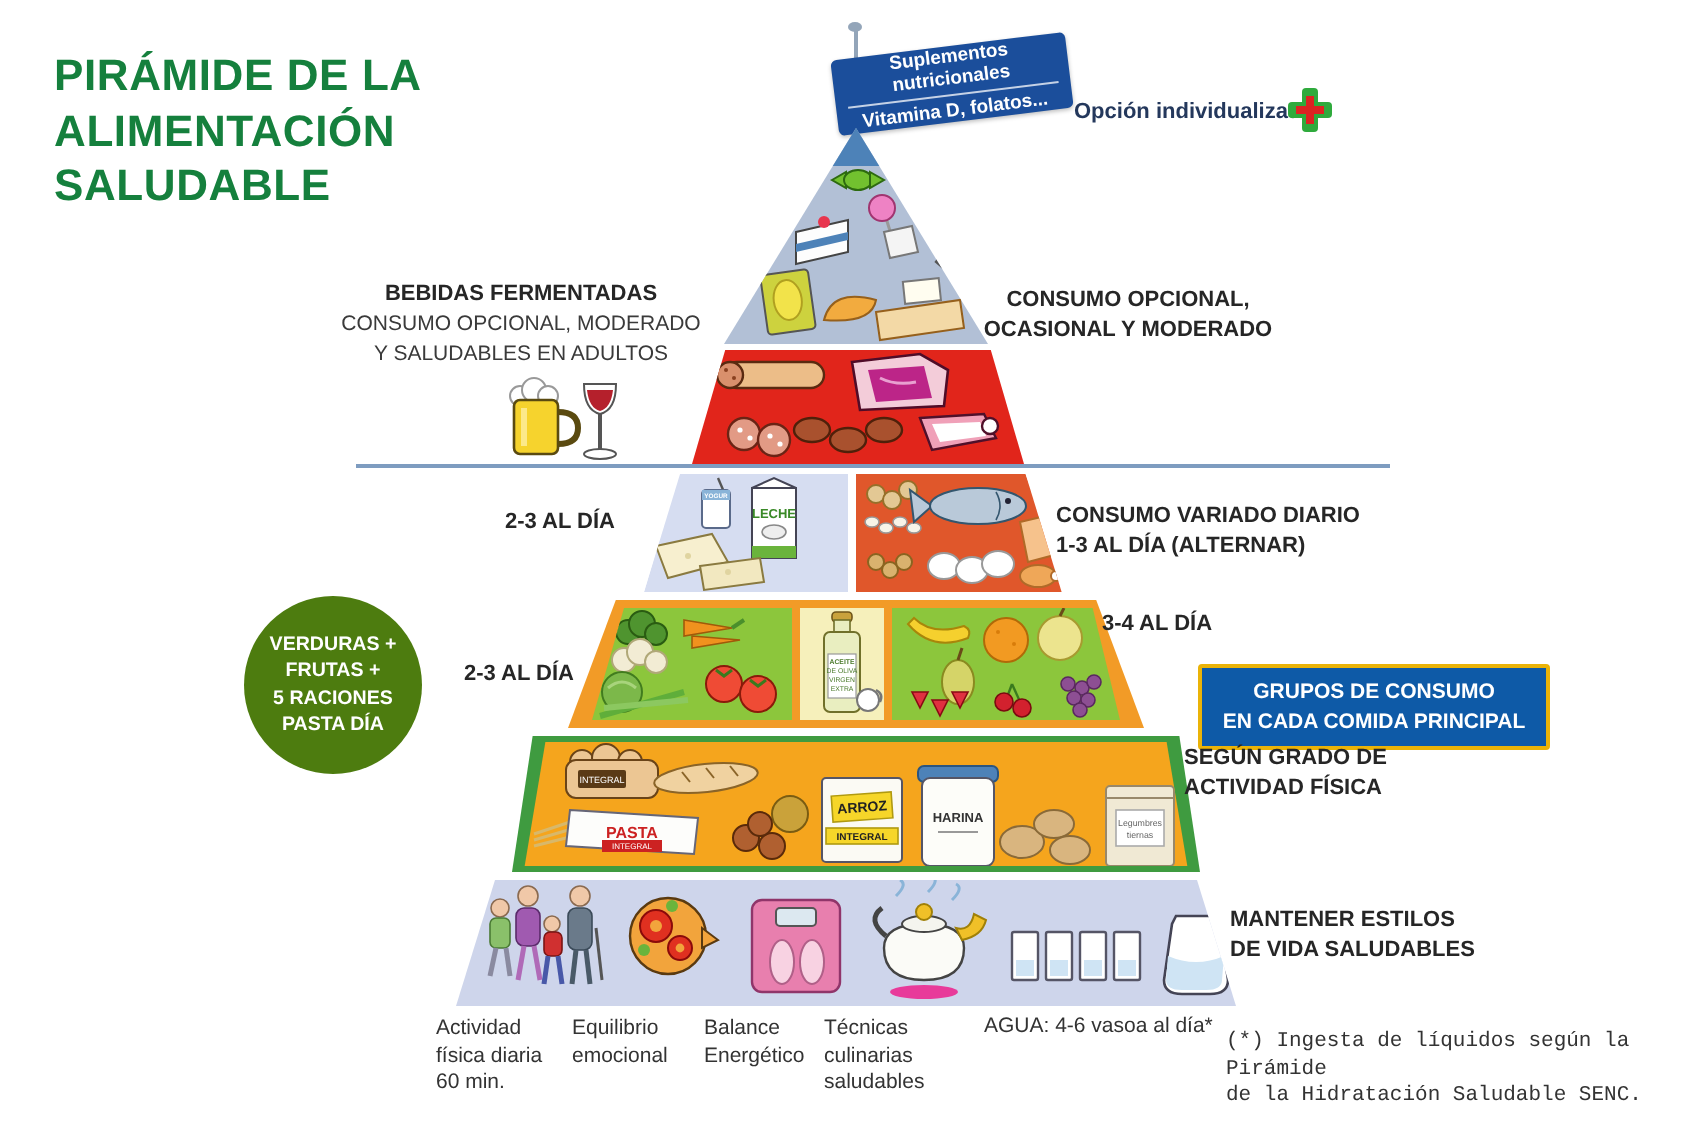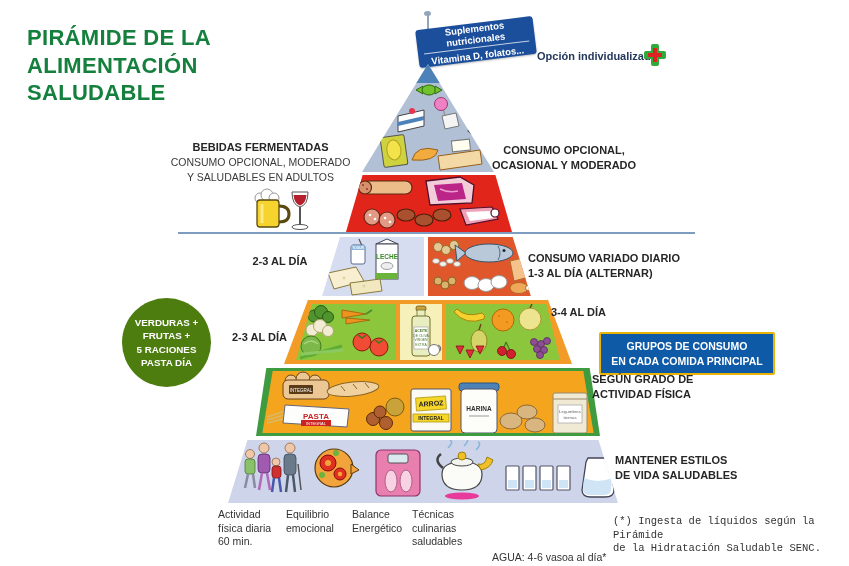--- a/index.html
+++ b/index.html
@@ -50,21 +50,21 @@
   .mantener{left:615px;top:453px;width:180px;}
   .greencircle{left:122px;top:298px;width:89px;height:89px;border-radius:50%;background:#4d7c0f;color:#fff;
                display:flex;flex-direction:column;justify-content:center;text-align:center;
                font-size:9.8px;font-weight:bold;line-height:1.35;}
   
   .blab{font-size:10.5px;color:#333;text-align:left;line-height:1.3;}
   .b1{left:218px;top:508px;width:90px;}
   .b2{left:286px;top:508px;width:86px;}
   .b3{left:352px;top:508px;width:86px;}
   .b4{left:412px;top:508px;width:84px;}
-  .b5{left:492px;top:507px;width:170px;text-align:left;margin-top:44px;}
+  .b5{left:492px;top:507px;width:170px;text-align:left;}
   .fnote{left:613px;top:515px;width:210px;font-size:10.5px;color:#333;line-height:1.3;font-family:Liberation Mono, monospace;}
 </style>
 </head>
 <body>
 
 <div class="stage">
 
   <div class="abs title">
     <div>PIRÁMIDE DE LA</div>
     <div>ALIMENTACIÓN</div>

